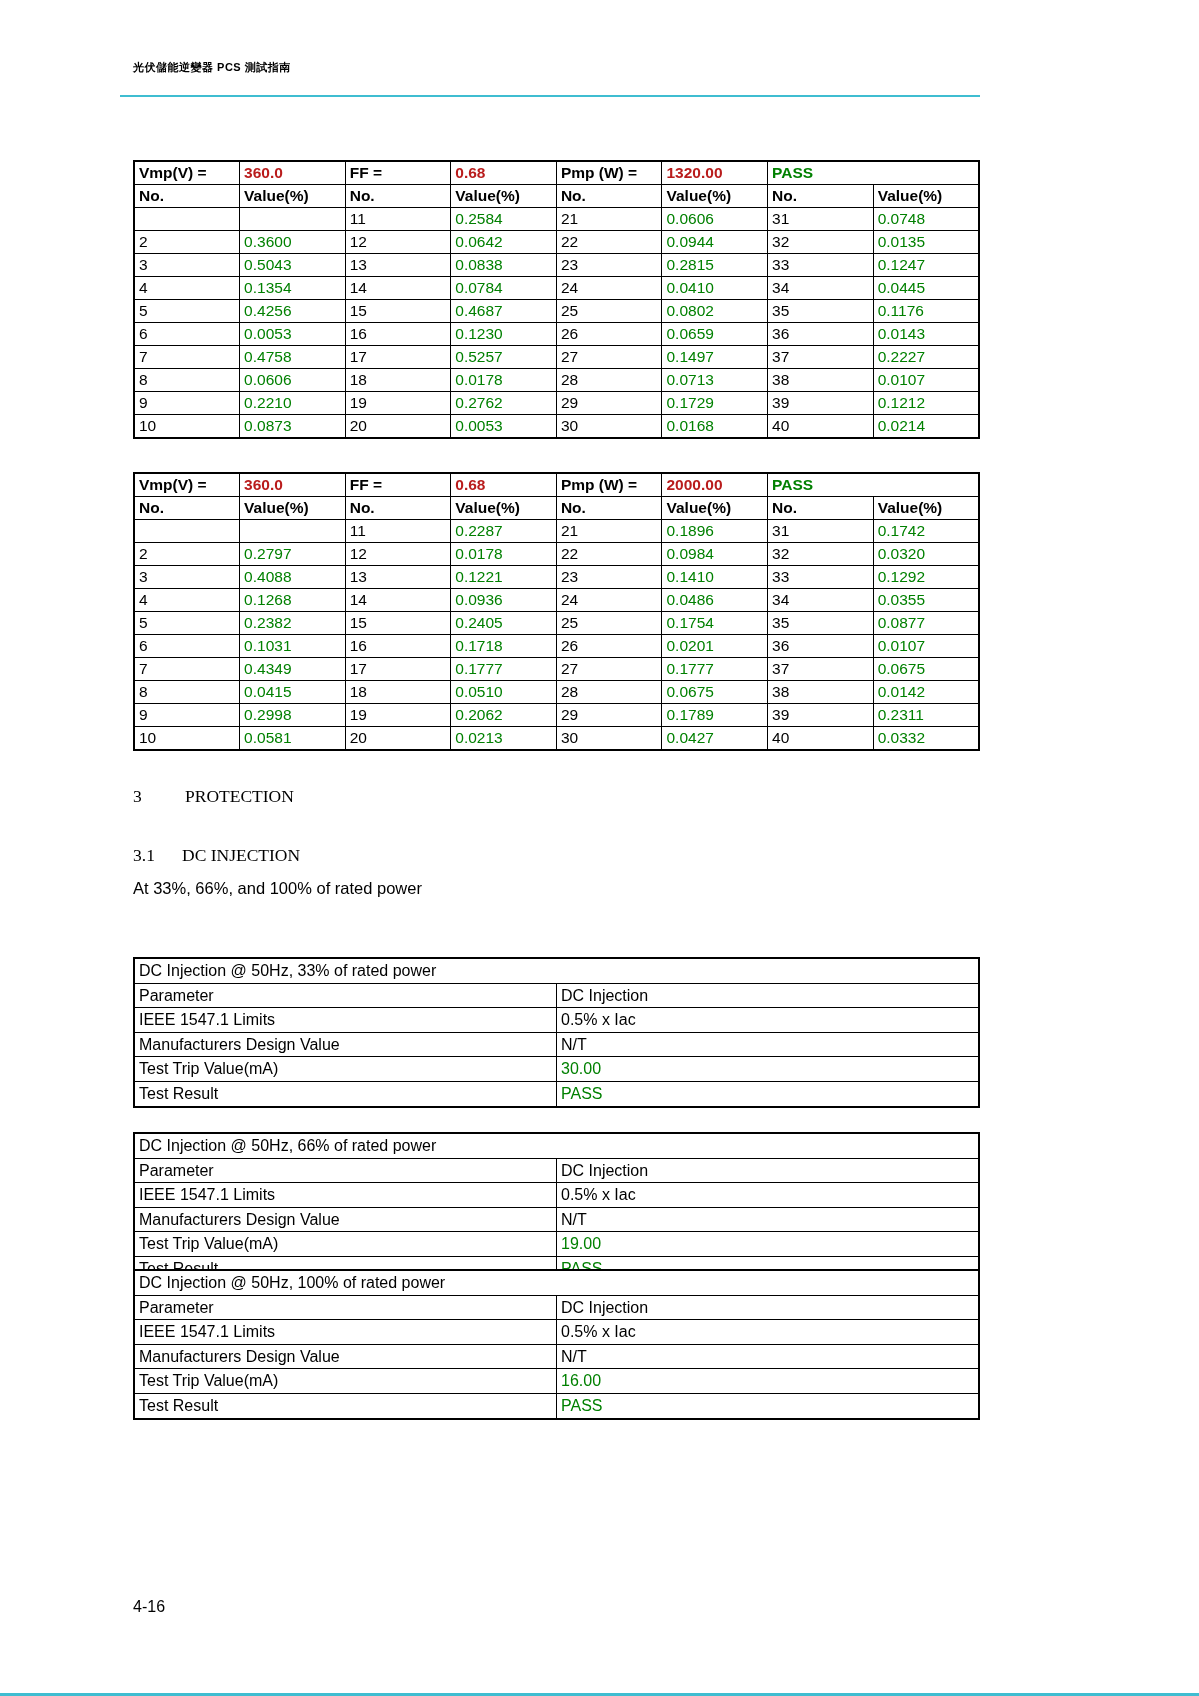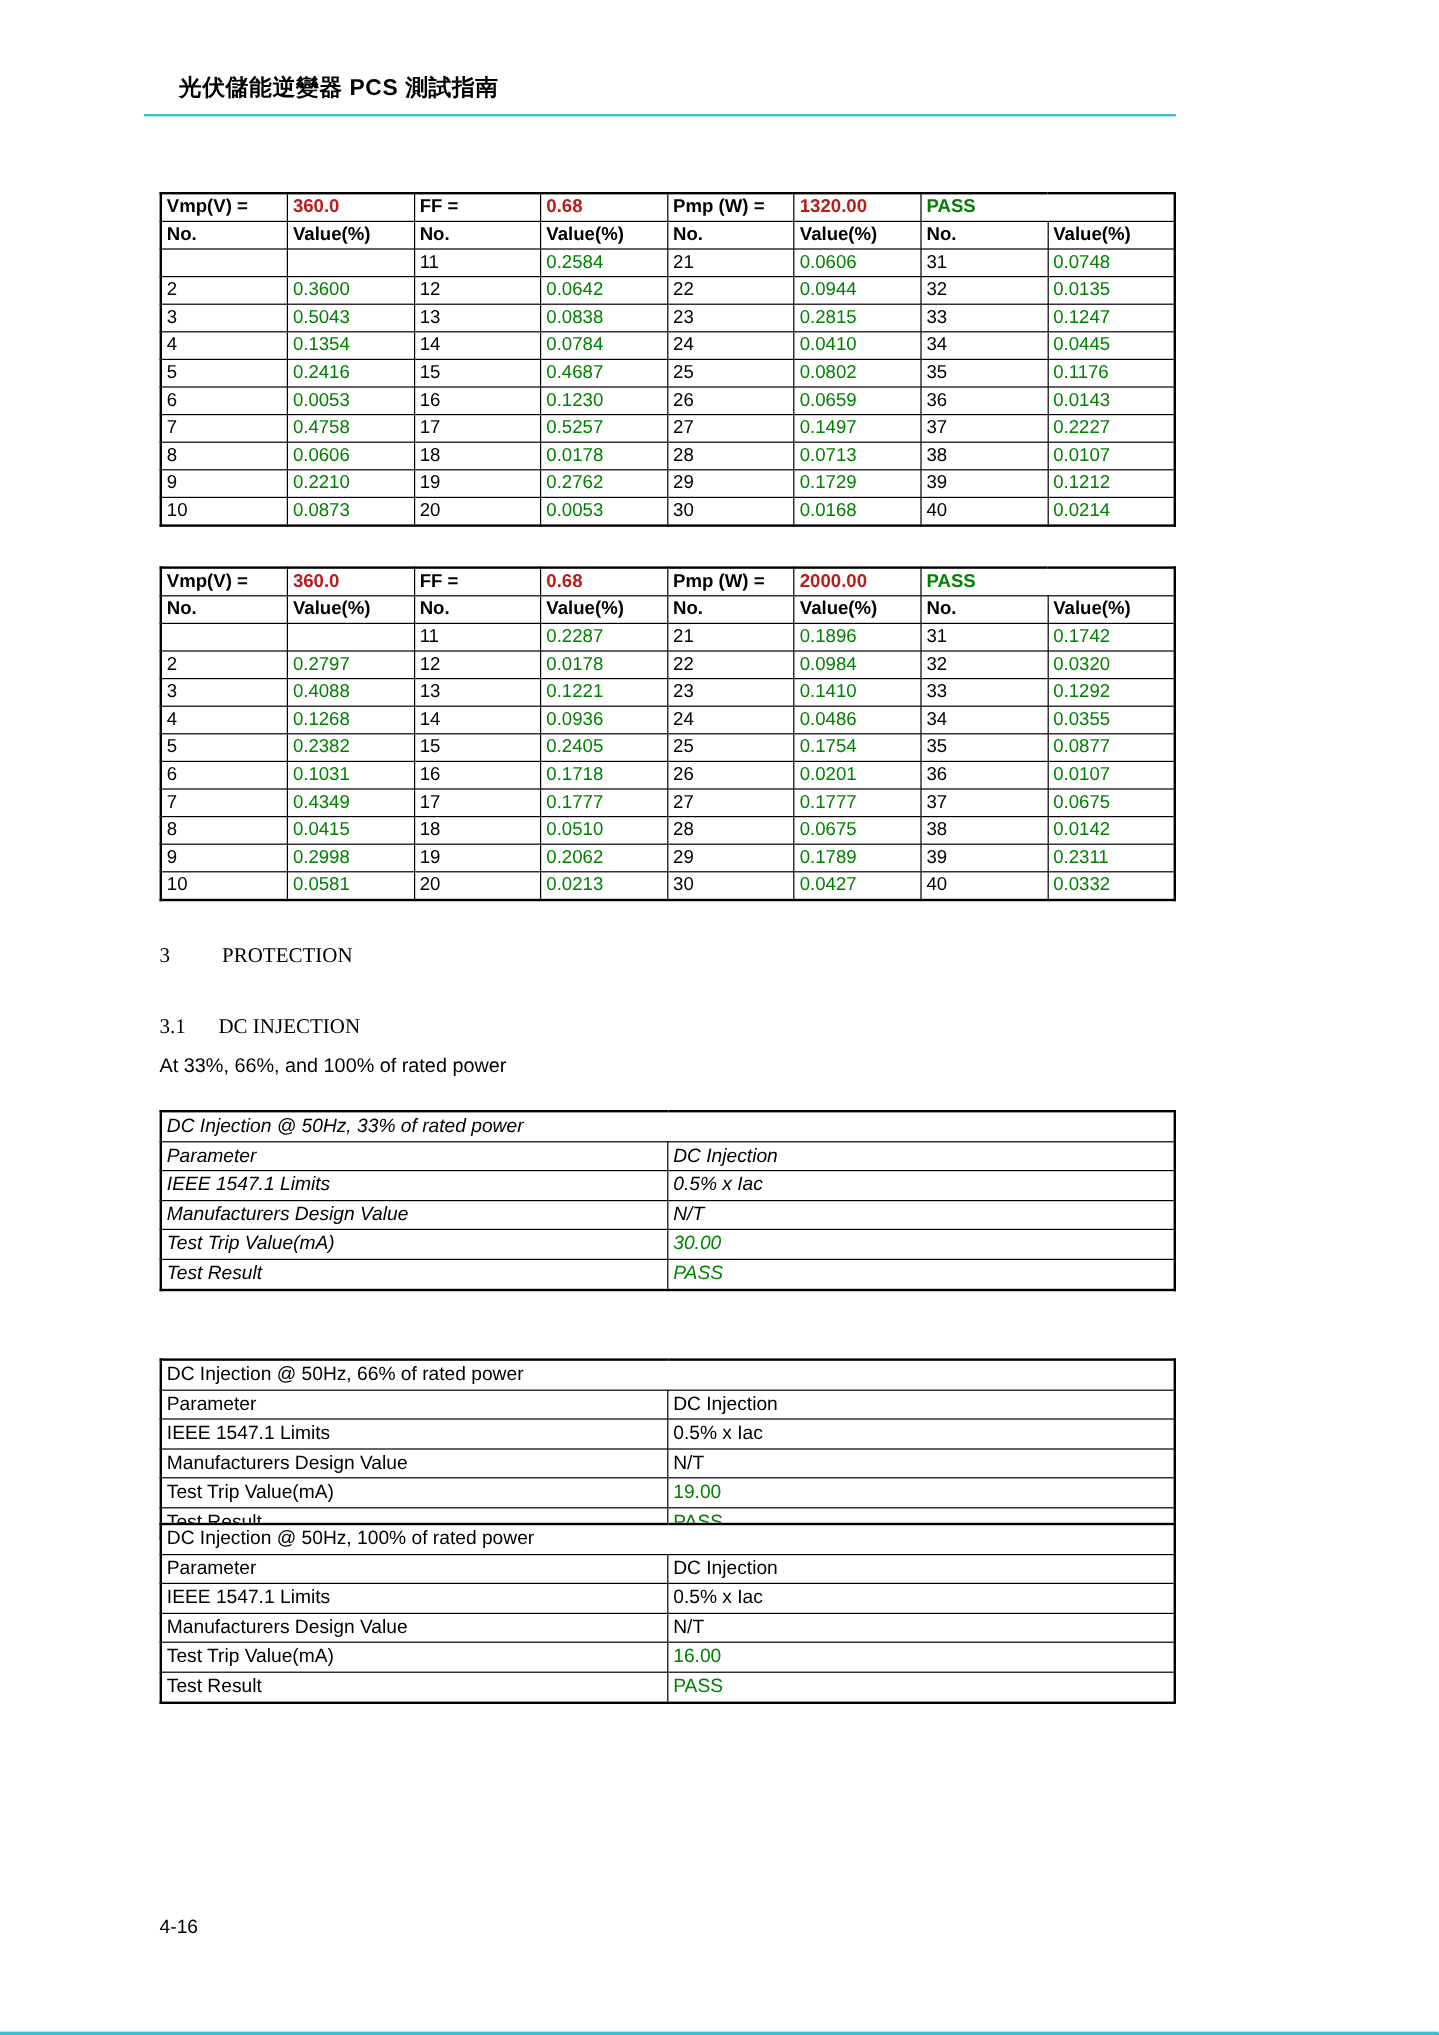--- a/index.html
+++ b/index.html
@@ -3,21 +3,21 @@
 <meta charset="utf-8">
 <style>
   * { margin:0; padding:0; box-sizing:border-box; }
   html,body { background:#ffffff; }
   body {
     width:1199px; height:1696px; position:relative;
     font-family:"Liberation Sans", sans-serif; color:#000;
   }
   .page { position:absolute; inset:0; background:#fff; overflow:hidden; }
 
-  .header-title { position:absolute; left:133px; top:60px; font-size:19px; font-weight:bold; letter-spacing:.5px;margin-left:16px; }
+  .header-title { position:absolute; left:133px; top:60px; font-size:11px; font-weight:bold; letter-spacing:.5px; }
   .header-rule  { position:absolute; left:120px; top:95px; width:860px; height:2px; background:#3fbdd1; }
   .bottom-rule  { position:absolute; left:0; bottom:0; width:1199px; height:3px; background:#3fbdd1; }
 
   table { border-collapse:collapse; table-layout:fixed; position:absolute; left:133px; width:845px; background:#fff; }
 
   .iv-table { border:2px solid #000; }
   .iv-table col { width:105.6px; }
   .iv-table td {
     border:1px solid #000; height:22px; padding:0 2px 0 4px;
     font-size:15.5px; line-height:22px; white-space:nowrap; overflow:hidden;
@@ -36,21 +36,21 @@
   .sec-num-narrow { display:inline-block; width:49px;margin-top:12px; }
   .intro-text { position:absolute; left:133px; top:879px; font-size:16.5px; }
 
   .dc-table { border:2px solid #000; }
   .dc-table td {
     border:1px solid #000; height:23.6px; padding:0 2px 0 4px;
     font-size:16px; line-height:23.6px; white-space:nowrap; overflow:hidden;
   }
   .dc-table td:first-child { width:422px; }
   .dc-table tr:first-child td { width:845px; }
-  .dc-table-1 { top:925px;font-style:italic; }
+  .dc-table-1 { top:957px; }
   .dc-table-2 { top:1132px; }
   .dc-table-3 { top:1269px; }
 
   .footer-page { position:absolute; left:133px; top:1598px; font-size:16px; }
 </style>
 </head>
 <body>
 
 <div class="page">
 
@@ -123,21 +123,21 @@
           <td class="green">0.1354</td>
           <td class="">14</td>
           <td class="green">0.0784</td>
           <td class="">24</td>
           <td class="green">0.0410</td>
           <td class="">34</td>
           <td class="green">0.0445</td>
         </tr>
         <tr>
           <td class="">5</td>
-          <td class="green">0.2416</td>
+          <td class="green">0.4256</td>
           <td class="">15</td>
           <td class="green">0.4687</td>
           <td class="">25</td>
           <td class="green">0.0802</td>
           <td class="">35</td>
           <td class="green">0.1176</td>
         </tr>
         <tr>
           <td class="">6</td>
           <td class="green">0.0053</td>

